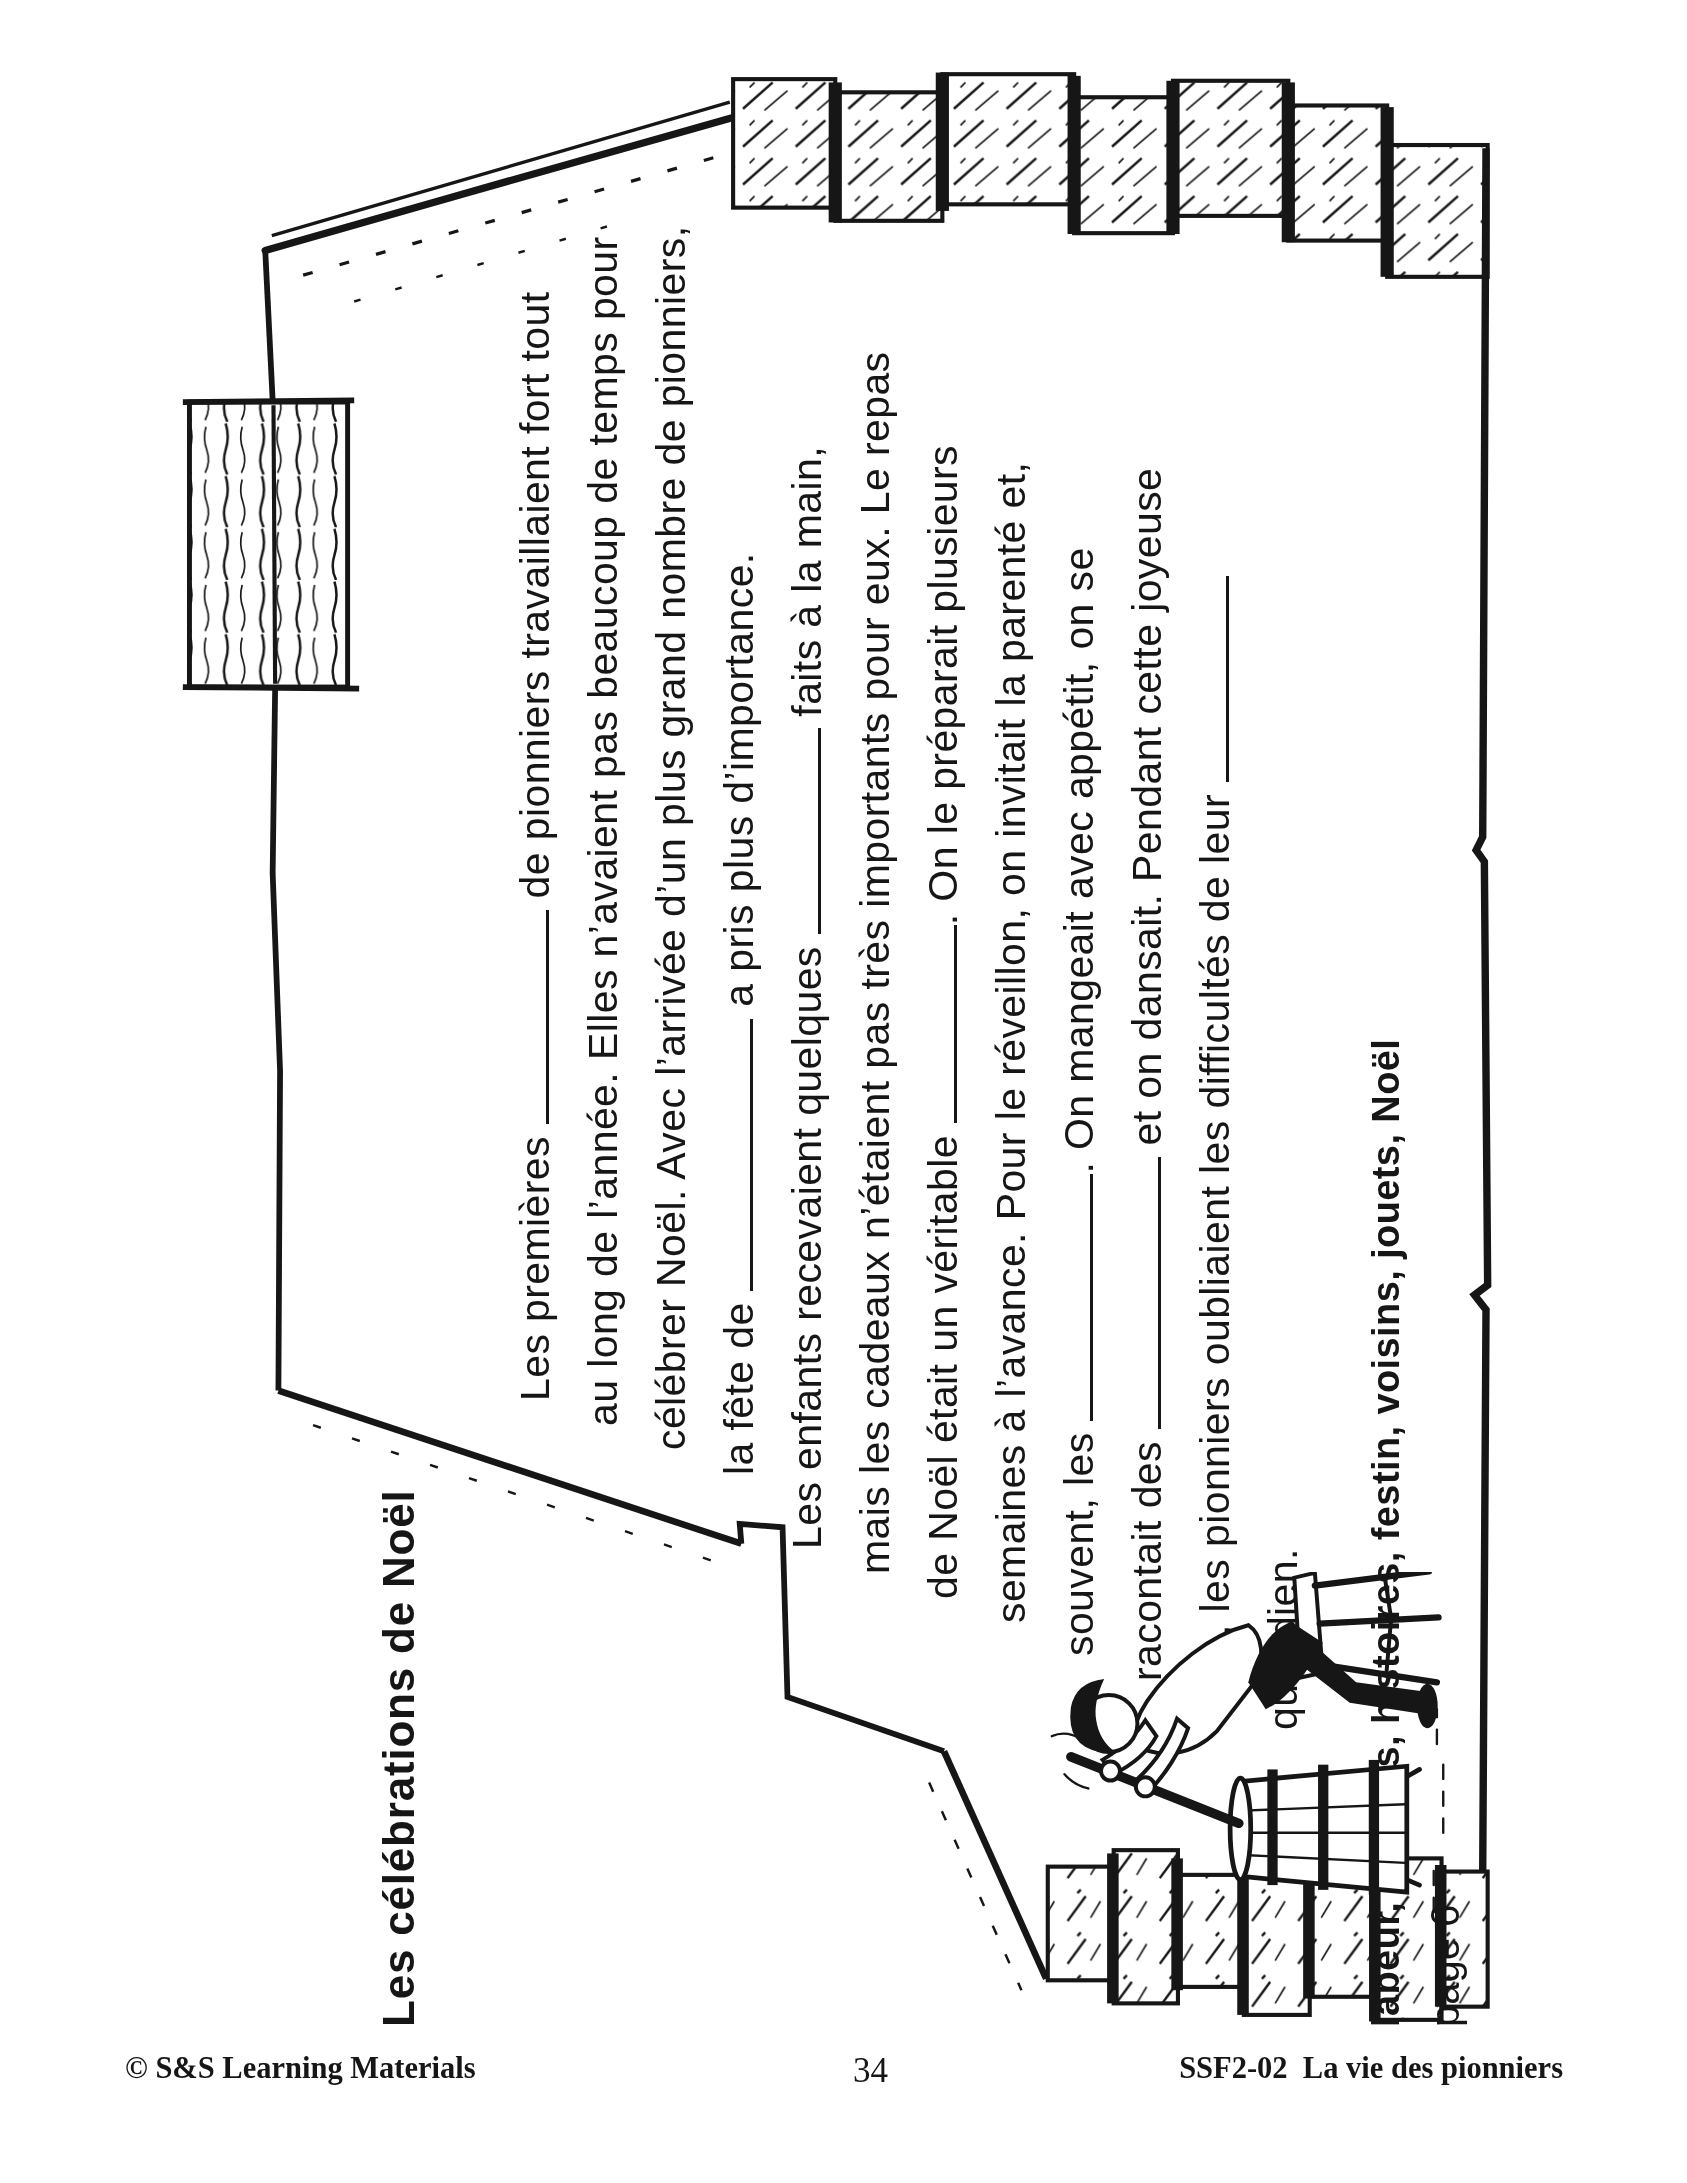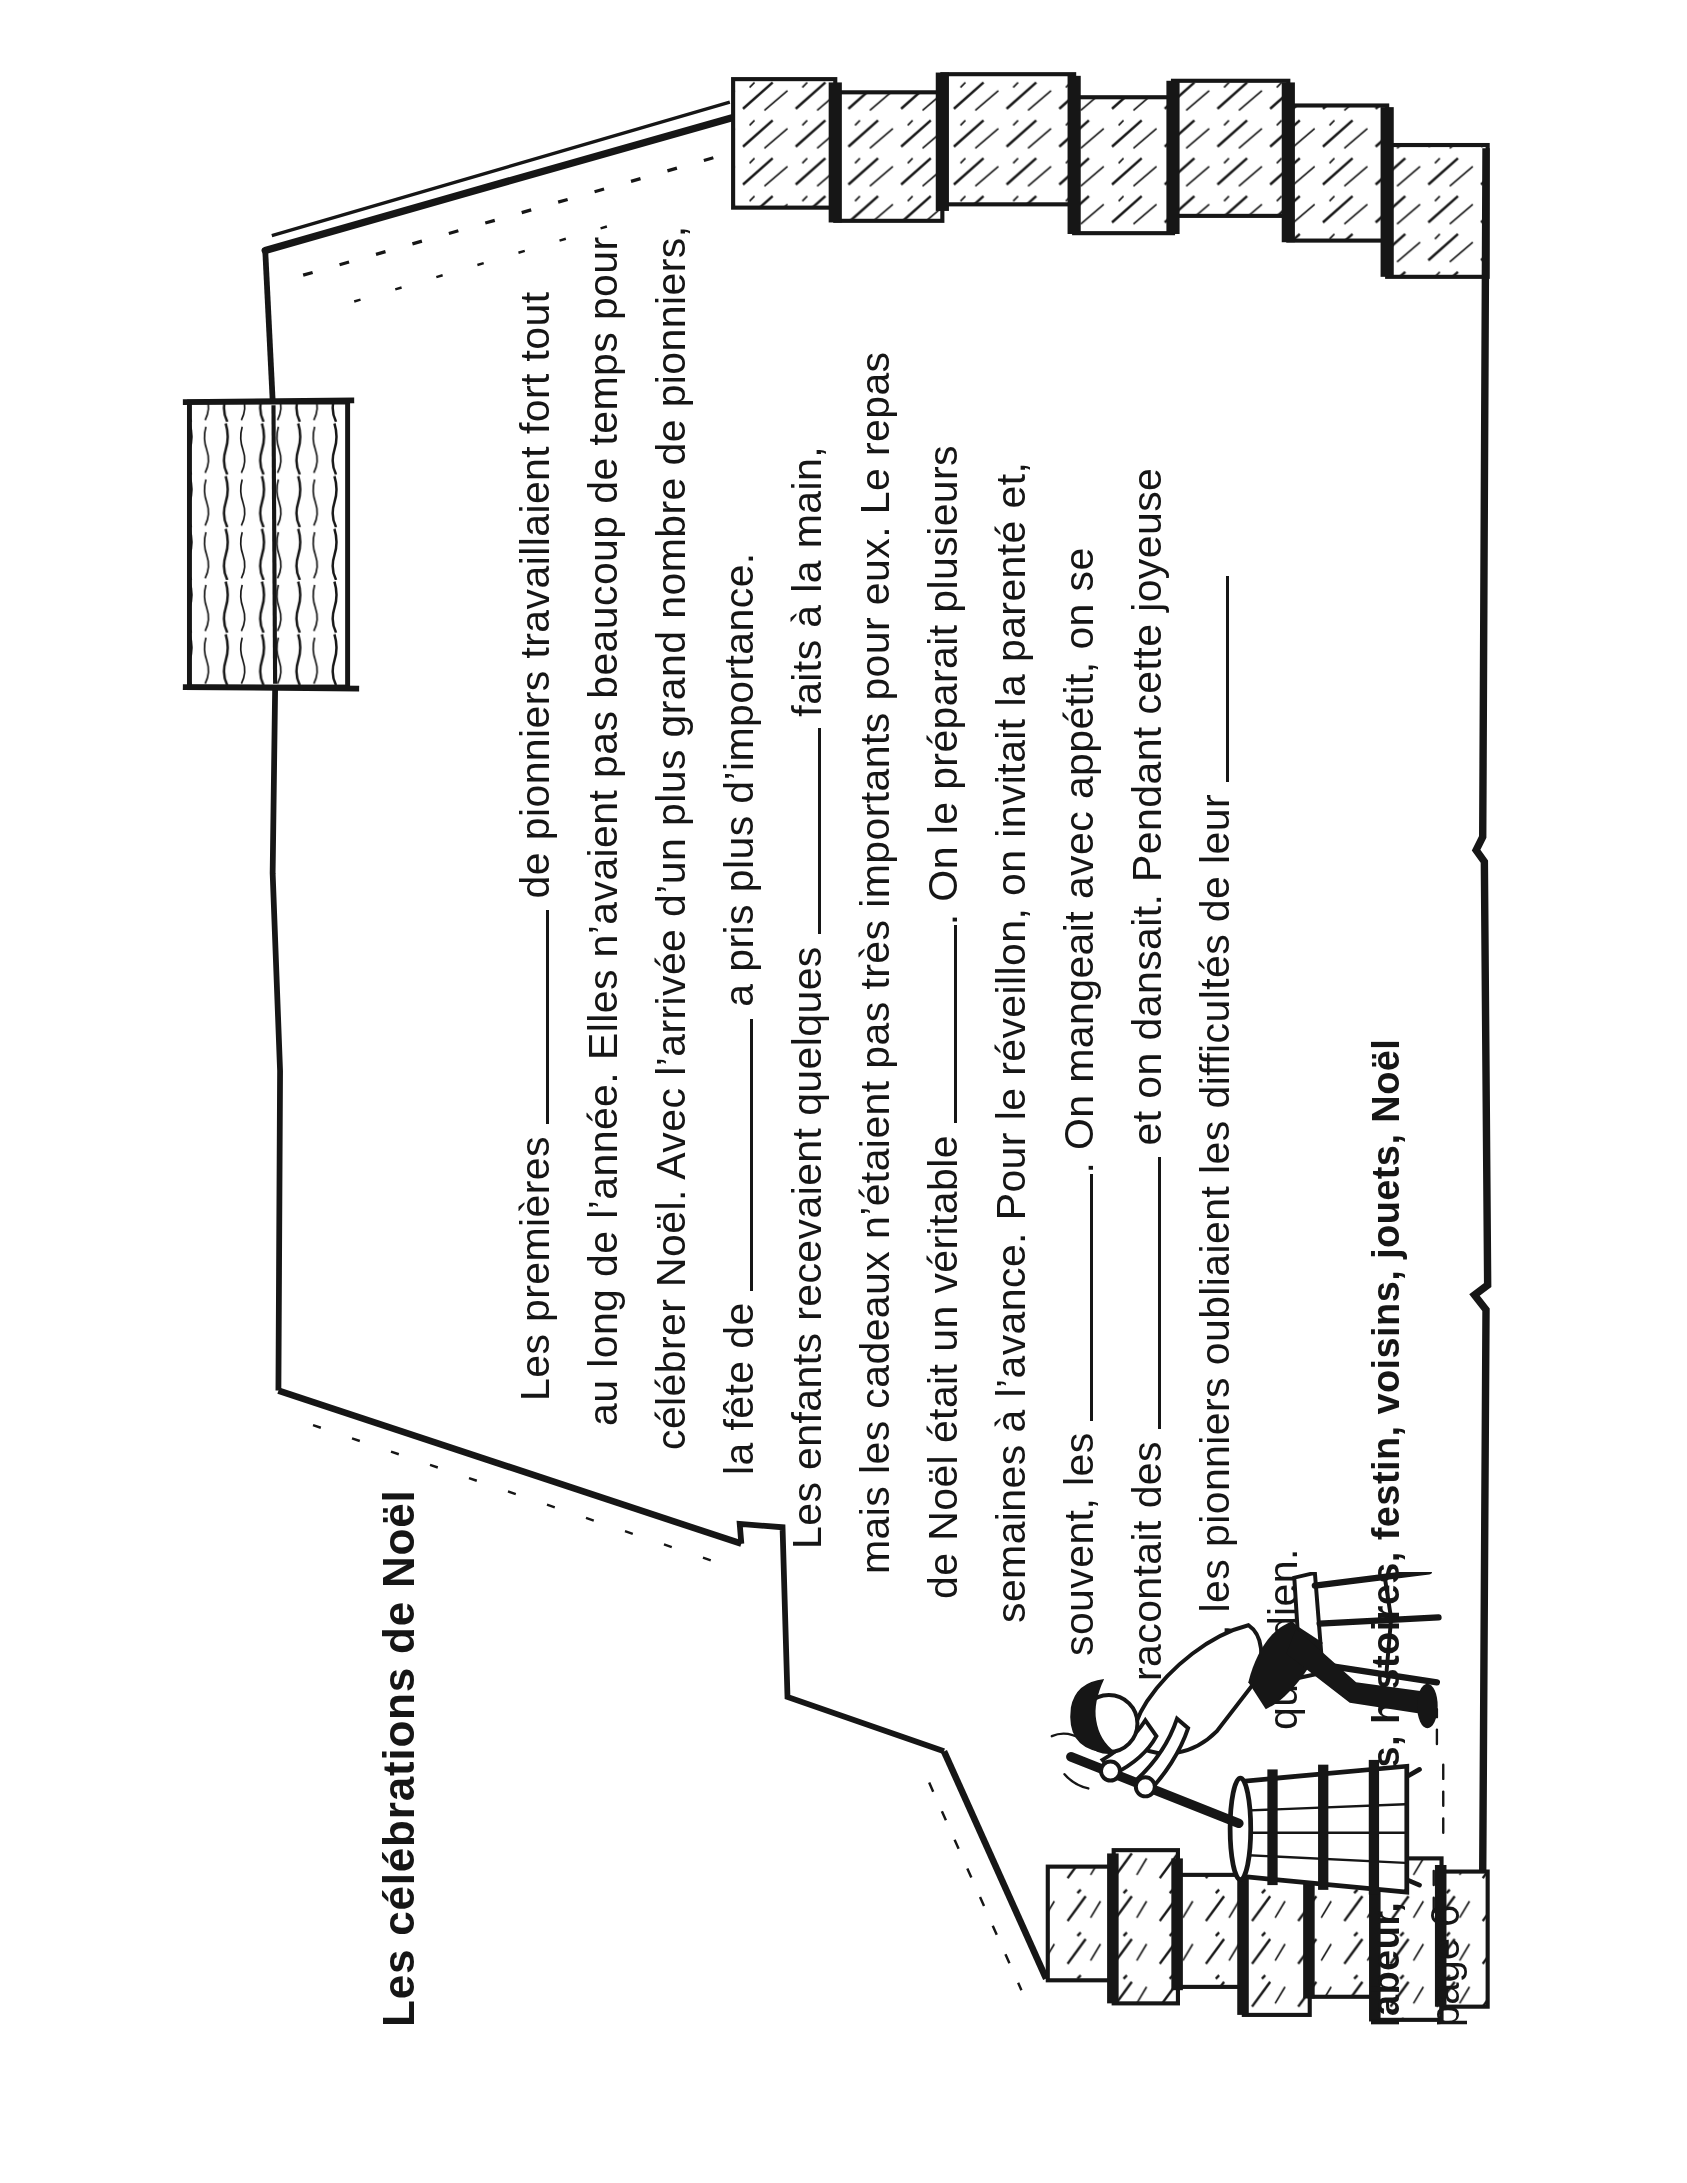--- a/index.html
+++ b/index.html
@@ -167,14 +167,19 @@
           <circle cx="278" cy="92" r="36" fill="#ffffff" stroke-width="5"></circle>
           <path d="M242,80 q8,-42 56,-36 q32,6 36,42 q-30,-14 -52,-10 q-26,4 -40,24 Z" fill="#161616" stroke="none"></path>
           <path d="M330,268 C370,278 398,298 406,322 L380,362 C340,342 308,316 296,290 Z" fill="#161616" stroke="none"></path>
           <path d="M398,328 L330,404 L318,492 L290,488 L304,396 L366,316 Z" fill="#161616" stroke="none"></path>
           <ellipse cx="300" cy="494" rx="28" ry="13" fill="#161616" stroke="none"></ellipse>
         </g>
       </g>
     </svg>
   </div>
 
+  <div class="footer">
+    <span class="f-left">© S&amp;S Learning Materials</span>
+    <span class="f-center">34</span>
+    <span class="f-right">SSF2-02  La vie des pionniers</span>
+  </div>
 </div>
 
 
 </body></html>

